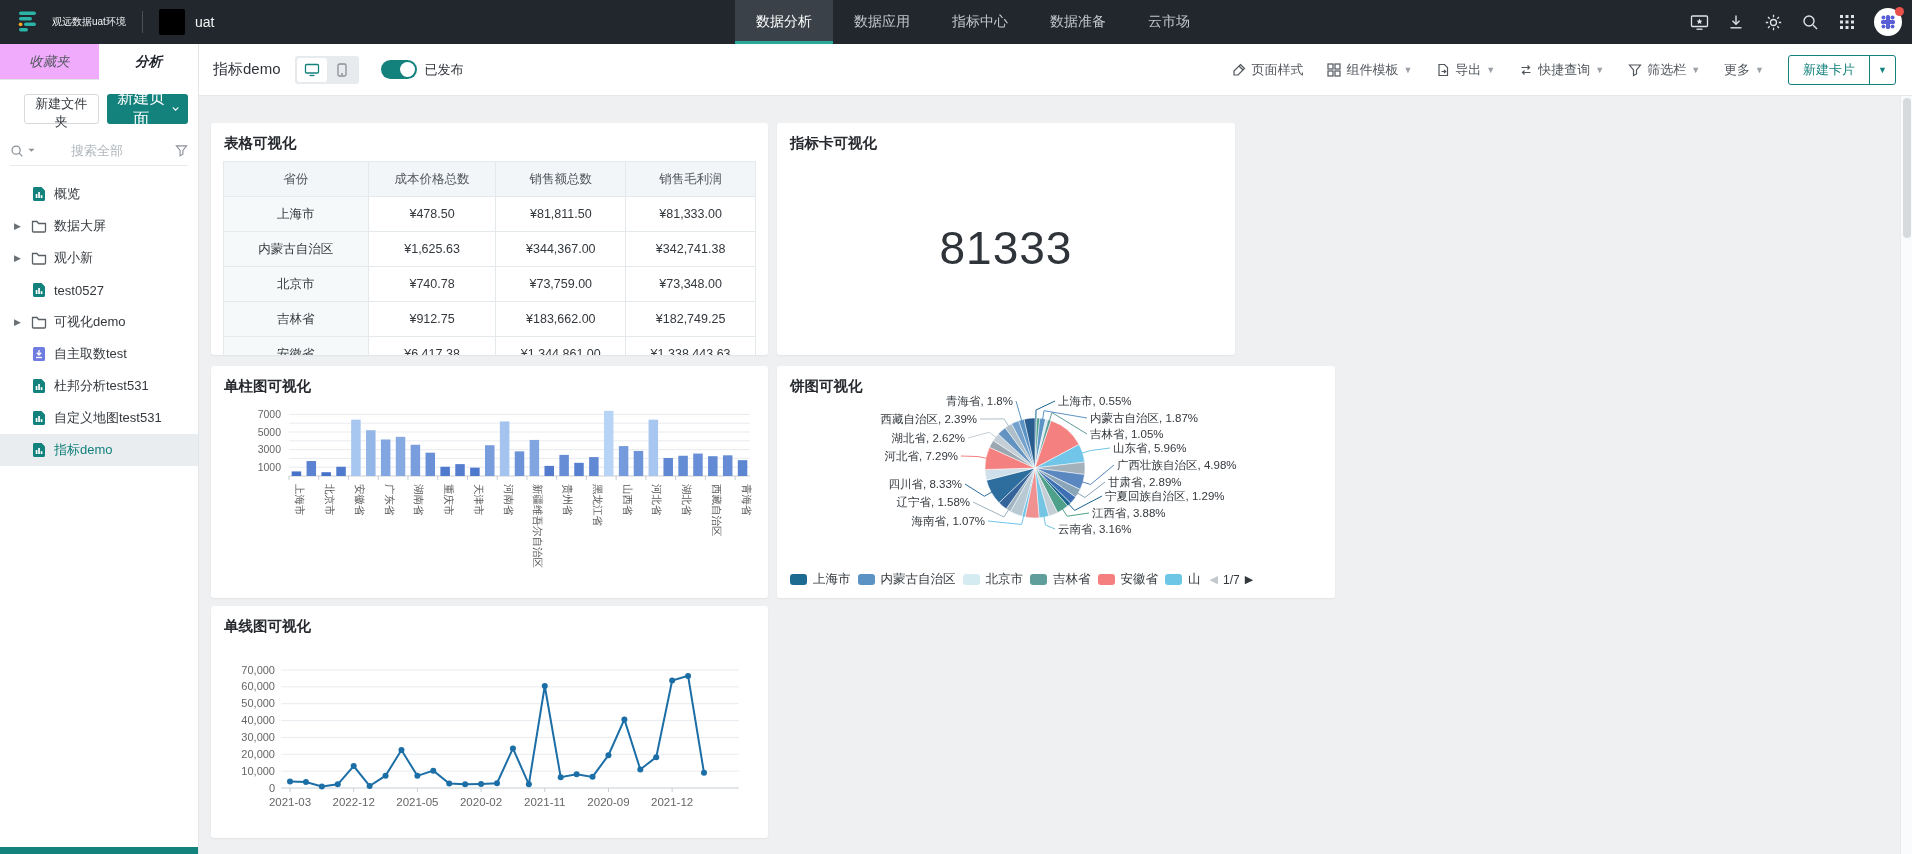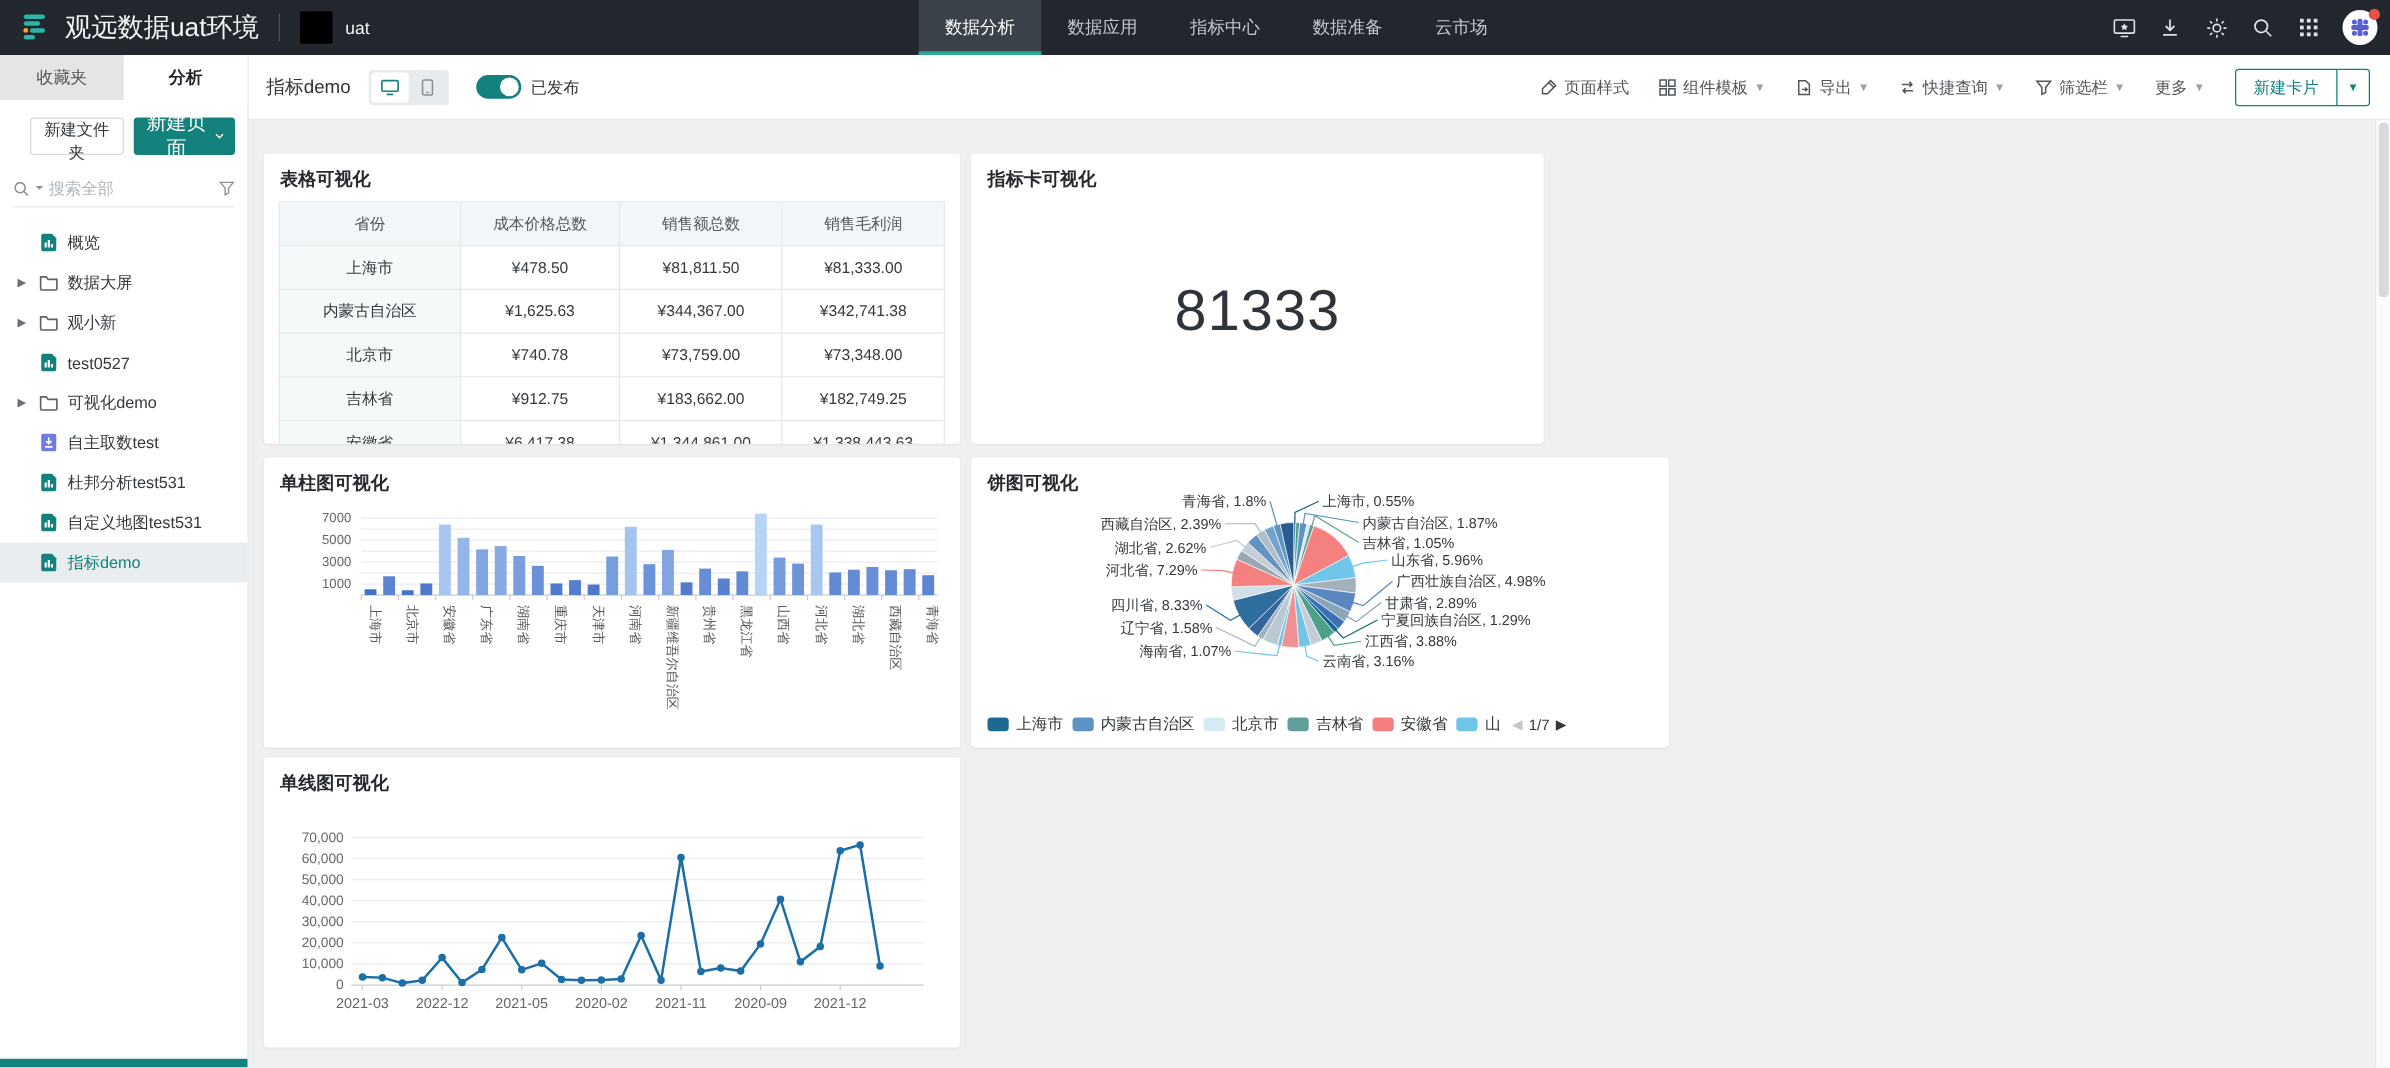--- a/index.html
+++ b/index.html
@@ -4,50 +4,50 @@
 <style>
   * { margin:0; padding:0; box-sizing:border-box; }
   html,body { width:1912px; height:854px; overflow:hidden;
     font-family:"Liberation Sans","DejaVu Sans",sans-serif; background:#eef0f2; }
   .app { width:1912px; height:854px; position:relative; }
 
   
   .navbar { position:absolute; top:0; left:0; right:0; height:44px; background:#22272d;
     display:flex; align-items:center; color:#e8eaec; z-index:30; }
   .nav-left { display:flex; align-items:center; gap:10px; padding-left:12px; }
-  .brand-title { font-size:21px; color:#f2f4f5; }
+  .brand-title { font-size:10px; color:#f2f4f5; }
   .nav-divider { width:1px; height:22px; background:#4a5058; margin:0 6px; }
   .ws-logo { width:26px; height:26px; background:#000; border-radius:2px; }
   .ws-name { font-size:14px; color:#f2f4f5; }
   .nav-tabs { position:absolute; left:50%; transform:translateX(-50%); top:0; height:44px; display:flex;padding-left:34px; }
   .nav-tab { height:44px; display:flex; align-items:center; padding:0 21px; font-size:14px;
     color:#c2c7cc; cursor:pointer; position:relative; }
   .nav-tab.active { background:#3a4148; color:#fff; }
   .nav-tab.active::after { content:""; position:absolute; left:0; right:0; bottom:0; height:3px; background:#2aa89c; }
   .nav-right { position:absolute; right:10px; top:0; height:44px; display:flex; align-items:center; gap:17px; }
   .nav-icon { width:20px; height:20px; display:flex; align-items:center; justify-content:center; cursor:pointer; }
   .avatar { position:relative; width:28px; height:28px; border-radius:50%; background:#fff;
     display:flex; align-items:center; justify-content:center; cursor:pointer; }
   .avatar .dot { position:absolute; top:-1px; right:-2px; width:9px; height:9px; border-radius:50%; background:#e8504a; }
 
   
   .sidebar { position:absolute; top:44px; left:0; width:199px; bottom:0; background:#fff;
     border-right:1px solid #e3e6e8; z-index:20; }
-  .side-tabs { display:flex; height:36px; background:#e5e5e5; }
+  .side-tabs { display:flex; height:36px; background:#f0abfc;font-style:italic; }
   .side-tab { flex:1; display:flex; align-items:center; justify-content:center; font-size:13.5px;
     color:#51565c; cursor:pointer; border-bottom:1px solid #e3e6e8; }
   .side-tab.active { background:#fff; color:#1f2329; font-weight:bold; border-bottom:none; }
   .side-actions { display:flex; gap:8px; padding:14px 10px 10px 24px; }
   .btn-outline { height:30px; padding:0 10px; font-size:13px; color:#33383d; background:#fff;
     border:1px solid #d6dadd; border-radius:3px; cursor:pointer; }
   .btn-teal { height:30px; padding:0 9px; font-size:16px; color:#fff; background:#13817c;
     border:none; border-radius:3px; cursor:pointer; display:flex; align-items:center; gap:5px; }
   .side-search { display:flex; align-items:center; margin:2px 10px 6px 10px; height:30px;
     border-bottom:1px solid #e8eaec; gap:4px; }
-  .side-search .ph { flex:1; font-size:13px; color:#b0b6bb; }
+  .side-search .ph { flex:1; font-size:13px; color:#b0b6bb;margin-left:32px; }
   .tree { list-style:none; padding-top:6px; }
   .tree-item { display:flex; align-items:center; height:32px; padding-left:14px; gap:7px;
     font-size:13px; color:#33383d; cursor:pointer; }
   .tree-item .caret { width:10px; font-size:9px; color:#6a7075; flex:0 0 10px; }
   .tree-item.indent { padding-left:31px; }
   .tree-item.selected { background:#e9edef; color:#13817c; }
   .side-bottom-bar { position:absolute; left:0; right:0; bottom:0; height:7px; background:#13817c; }
 
   
   .toolbar { position:absolute; top:44px; left:199px; right:0; height:52px; background:#fff;

